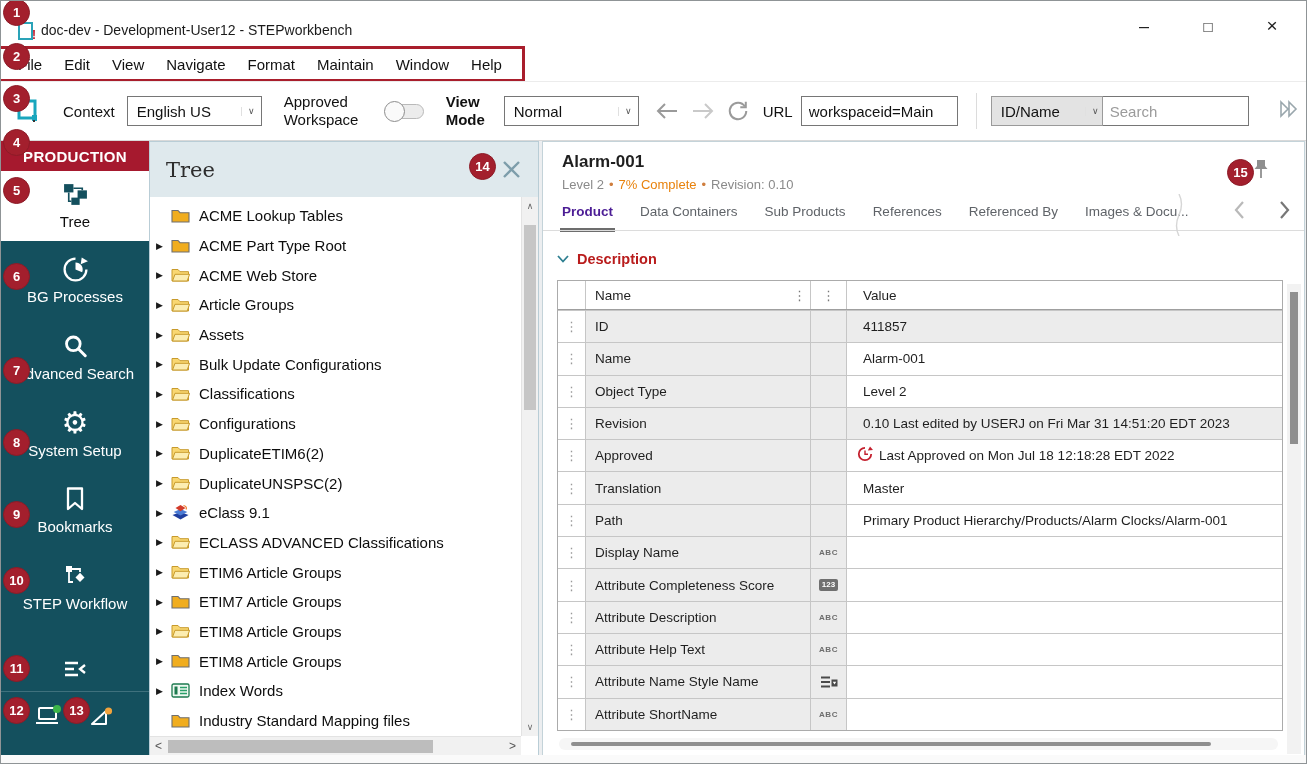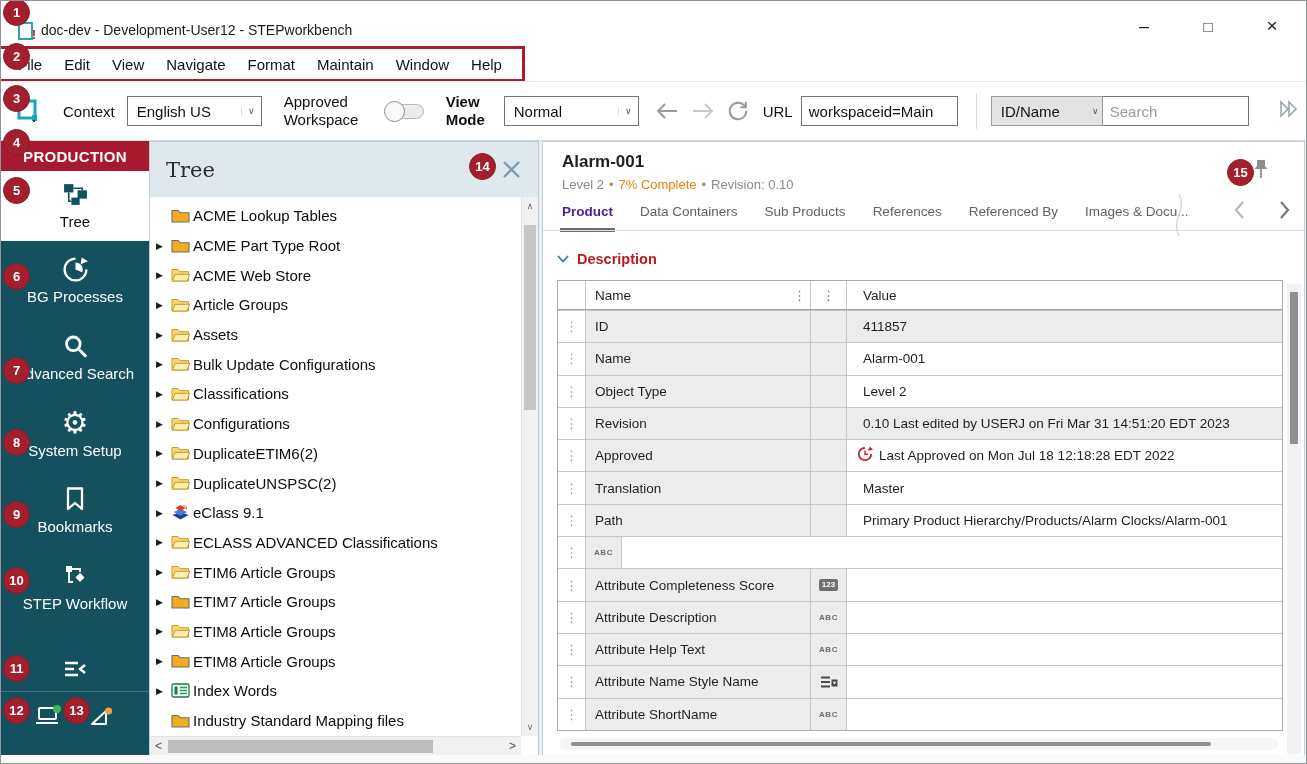--- a/index.html
+++ b/index.html
@@ -80,21 +80,21 @@
     border:1px solid #b9cdd6; }
   .tree-header { position:absolute; left:0; top:0; right:0; height:55px; background:#dfe9ed;
     display:flex; align-items:center; padding:0 16px; }
   .tree-title { font-family:"DejaVu Serif", serif; font-size:21px; color:#2d2d2d; }
   .tree-close { margin-left:auto; cursor:pointer; display:flex; }
   .tree-body { position:absolute; left:0; top:55px; right:17px; bottom:19px; overflow:hidden;
     padding:4px 0 0 6px; }
   .tree-item { display:flex; align-items:center; height:29.7px; cursor:pointer; }
   .tw { width:15px; font-size:9px; color:#1a1a1a; text-align:left; flex:none; }
   .ticon { width:22px; flex:none; display:flex; align-items:center; }
-  .tree-item .lbl { font-size:15px; color:#0d0d0d; margin-left:0; white-space:nowrap; }
+  .tree-item .lbl { font-size:15px; color:#0d0d0d; margin-left:6px; white-space:nowrap; }
   
   .tree-vscroll { position:absolute; right:0; top:55px; bottom:19px; width:17px; background:#f1f1f1;
     border-left:1px solid #e3e3e3; }
   .tv-arrow { position:absolute; left:0; right:0; text-align:center; color:#6a6a6a; font-size:9px;
     cursor:pointer; }
   .tv-thumb { position:absolute; left:2px; width:12px; top:28px; height:185px; background:#c6c6c6;
     cursor:pointer; }
   .tree-hscroll { position:absolute; left:0; right:17px; bottom:0; height:19px; background:#f1f1f1;
     border-top:1px solid #e3e3e3; }
   .th-arrow { position:absolute; top:0; bottom:0; display:flex; align-items:center; color:#555;
@@ -673,20 +673,23 @@
               <span class="lbl">Path</span>
             </div>
     <div class="c-type"></div>
     <div class="c-value">
               <span class="vic"></span>
               <span class="vlbl">Primary Product Hierarchy/Products/Alarm Clocks/Alarm-001</span>
             </div>
   </div>
           <div class="trow">
     <div class="c-drag">⋮</div>
+    <div class="c-name">
+              <span class="lbl">Display Name</span>
+            </div>
     <div class="c-type">
               <span class="abc">ABC</span>
             </div>
     <div class="c-value">
               <span class="vic"></span>
               <span class="vlbl"></span>
             </div>
   </div>
           <div class="trow">
     <div class="c-drag">⋮</div>

